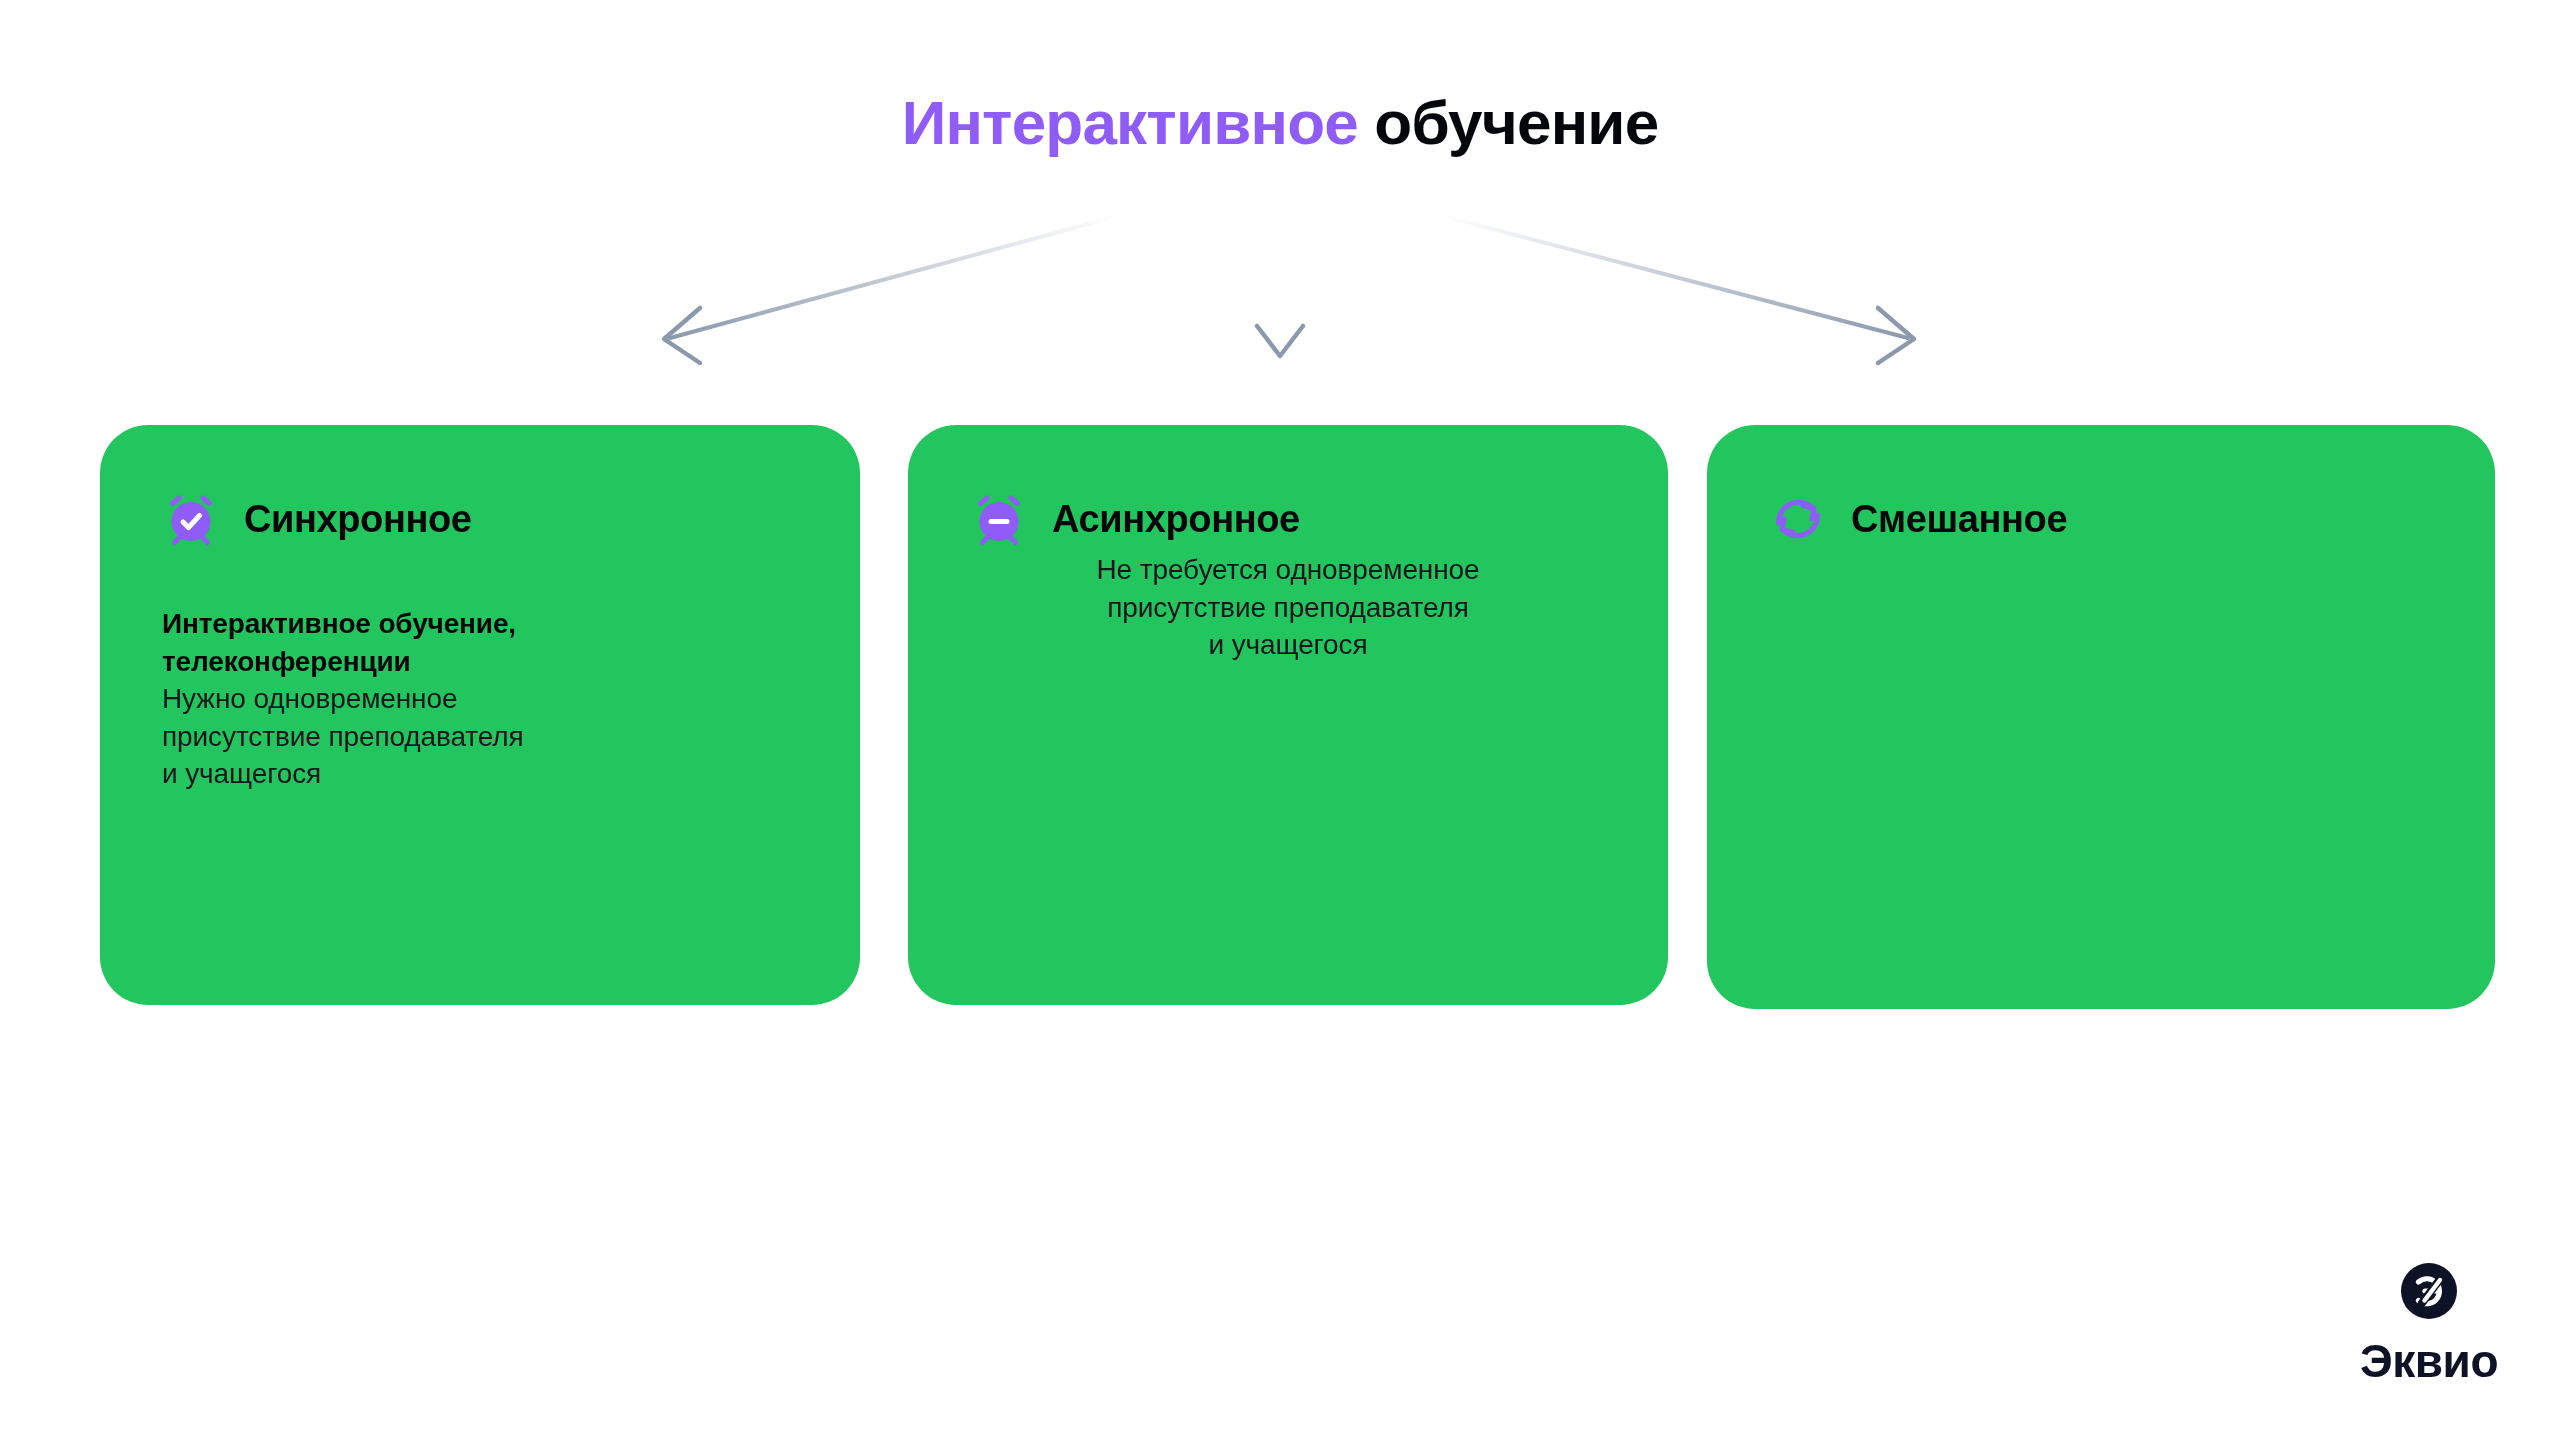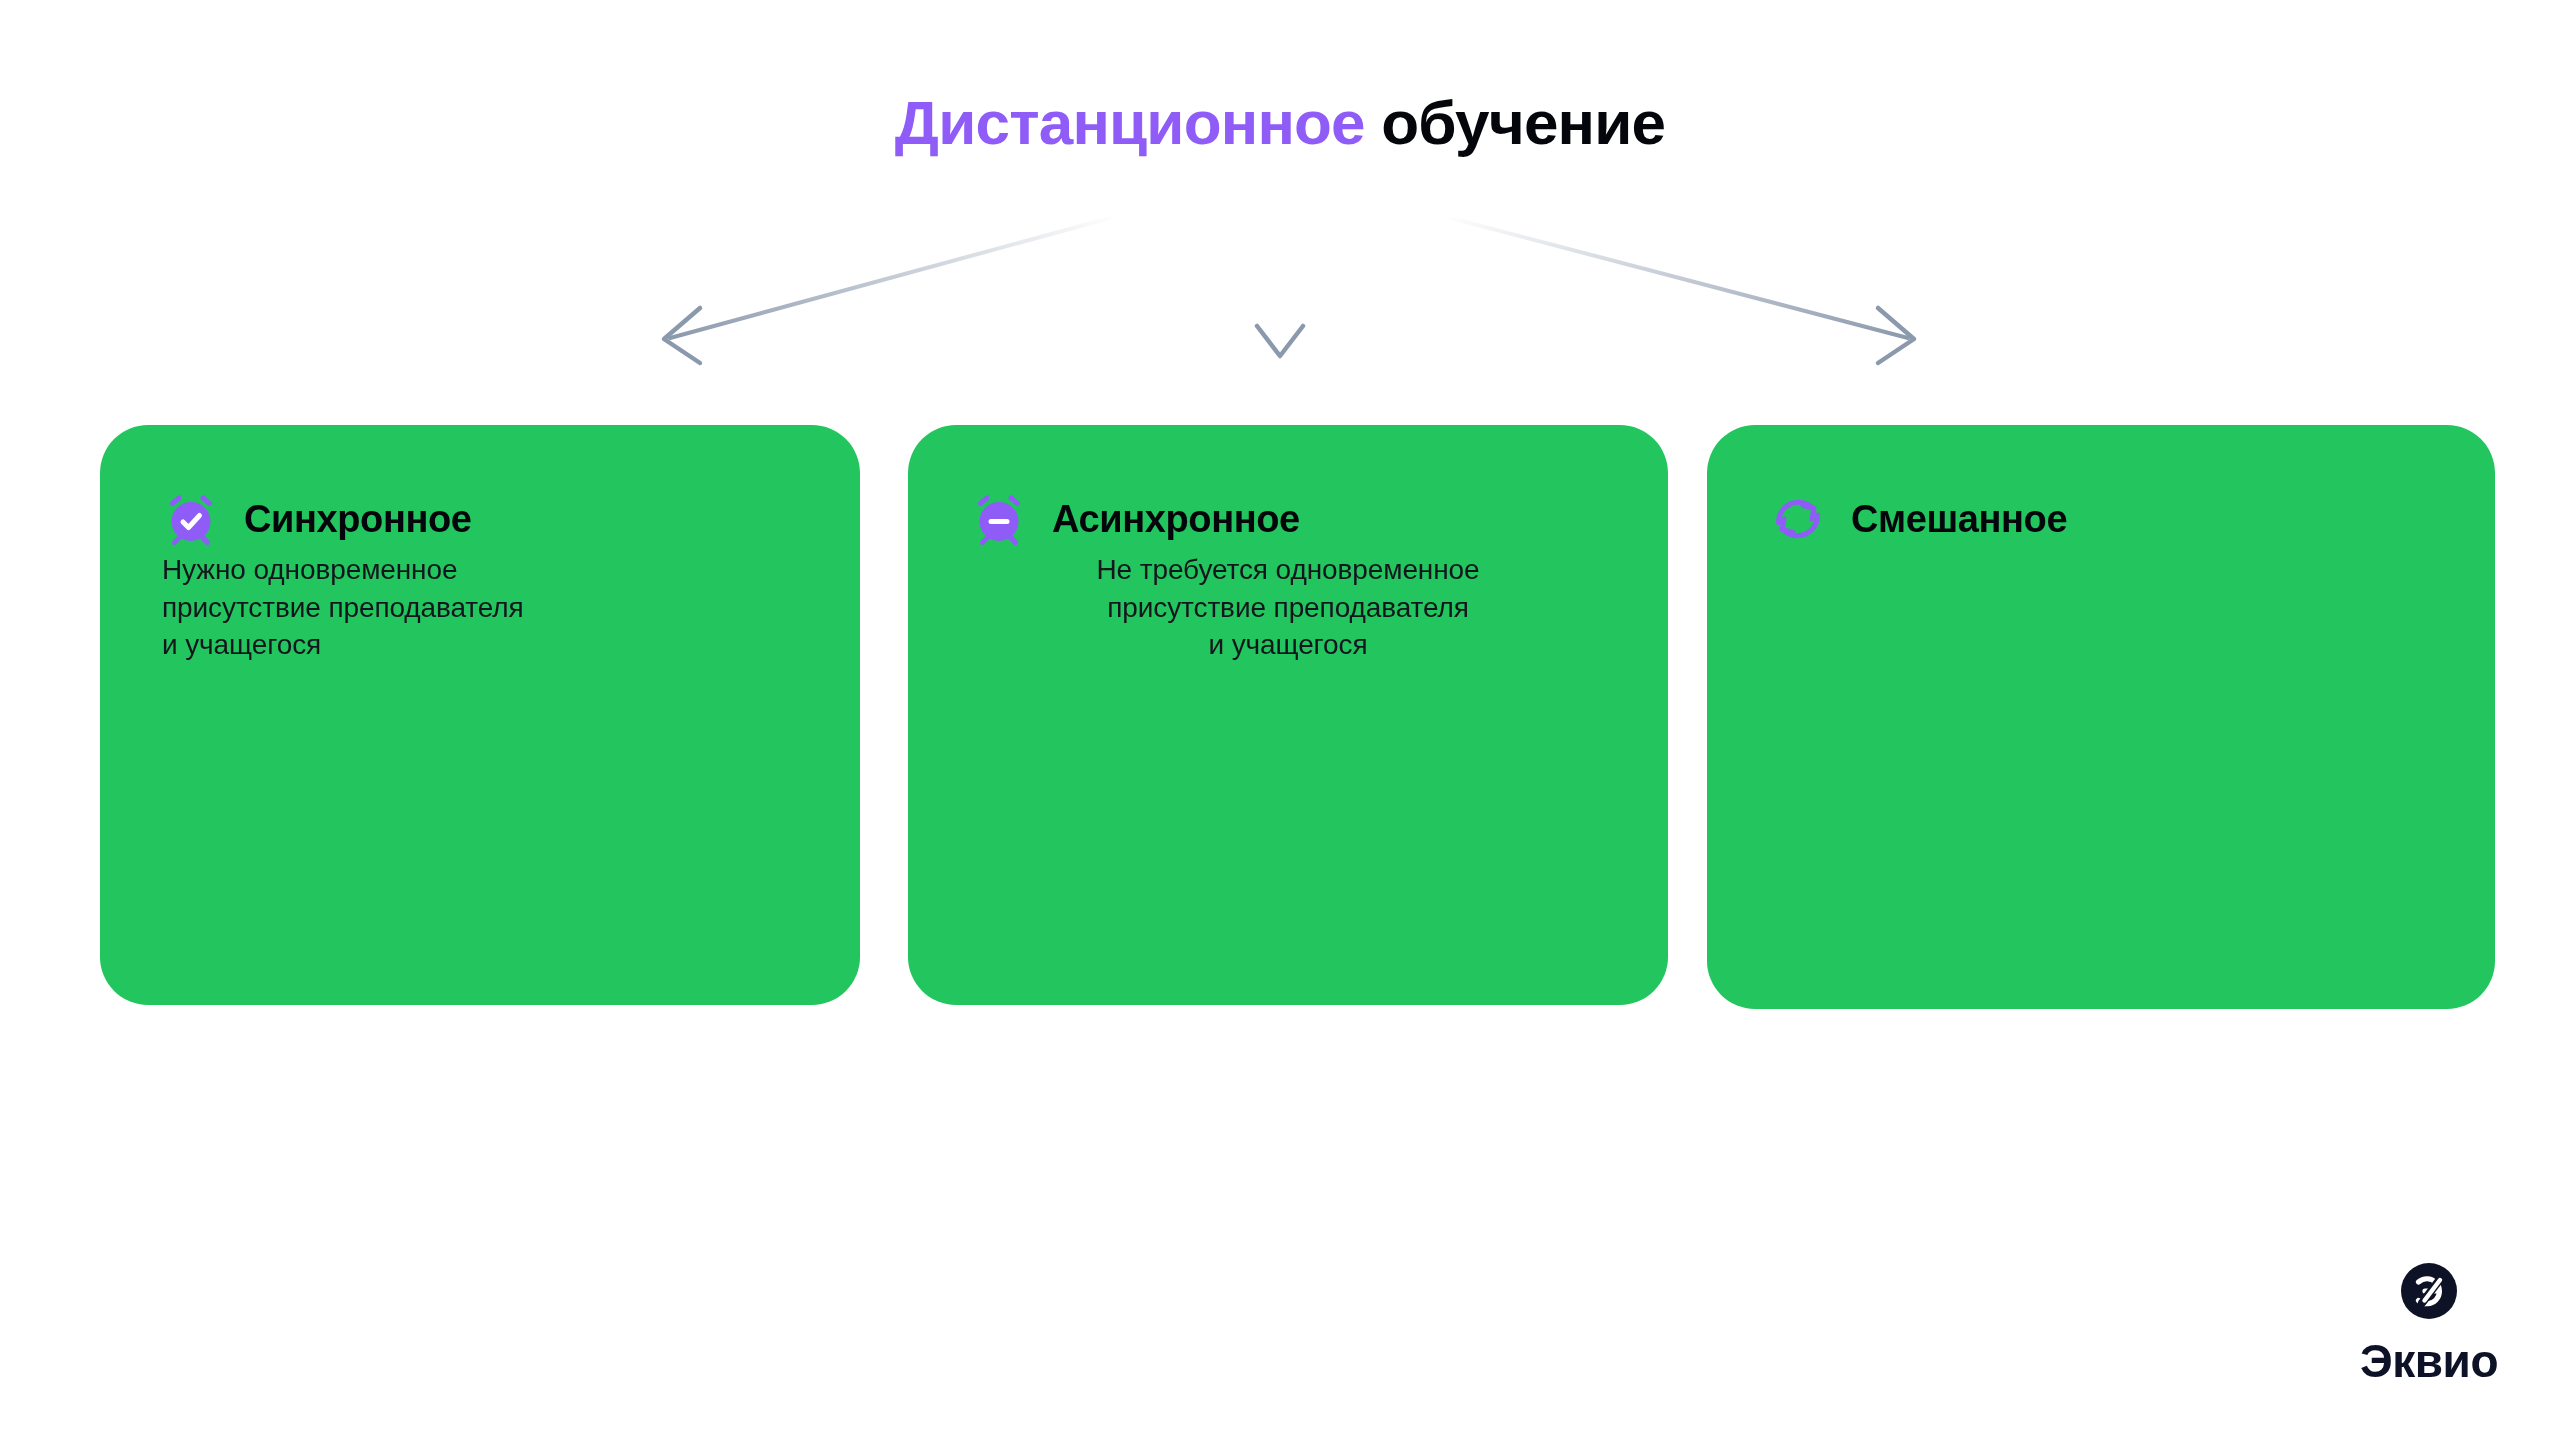--- a/index.html
+++ b/index.html
@@ -129,21 +129,21 @@
     line-height: 1;
   }
 </style>
 </head>
 <body>
 
 <div class="stage">
 
   <div class="title-block">
     <span class="title-text">
-      <span class="title-accent">Дистанционное</span><span class="title-text"> </span><span class="title-plain">обучение</span>
+      <span class="title-accent">Интерактивное</span><span class="title-text"> </span><span class="title-plain">обучение</span>
     </span>
   </div>
 
   <svg class="arrows-svg" viewBox="0 0 2560 320">
     <defs>
       <linearGradient id="gradL" x1="1" y1="0" x2="0" y2="1">
         <stop offset="0%" stop-color="#8b99ad" stop-opacity="0"></stop>
         <stop offset="45%" stop-color="#8b99ad" stop-opacity="0.45"></stop>
         <stop offset="100%" stop-color="#8b99ad" stop-opacity="1"></stop>
       </linearGradient>
@@ -182,20 +182,22 @@
         <svg class="card-icon" viewBox="0 0 58 58">
           <circle cx="29" cy="31.5" r="19.5" fill="#8f5cf7"></circle>
           <path d="M10.5 13.5 L17 8" stroke="#8f5cf7" stroke-width="5" stroke-linecap="round"></path>
           <path d="M47.5 13.5 L41 8" stroke="#8f5cf7" stroke-width="5" stroke-linecap="round"></path>
           <path d="M12.5 52.5 L17.5 47.5" stroke="#8f5cf7" stroke-width="5" stroke-linecap="round"></path>
           <path d="M45.5 52.5 L40.5 47.5" stroke="#8f5cf7" stroke-width="5" stroke-linecap="round"></path>
           <path d="M21 32 L26.5 37.5 L37.5 25.5" stroke="#ffffff" stroke-width="5" stroke-linecap="round" stroke-linejoin="round" fill="none"></path>
         </svg>
         <div class="card-title">Синхронное</div>
       </div>
+      <div class="card-lead">Интерактивное обучение,
+телеконференции</div>
       <div class="card-body">Нужно одновременное
 присутствие преподавателя
 и учащегося</div>
     </div>
 
     <div class="card card-2">
       <div class="card-head">
         <svg class="card-icon" viewBox="0 0 58 58">
           <circle cx="29" cy="31.5" r="19.5" fill="#8f5cf7"></circle>
           <path d="M10.5 13.5 L17 8" stroke="#8f5cf7" stroke-width="5" stroke-linecap="round"></path>

